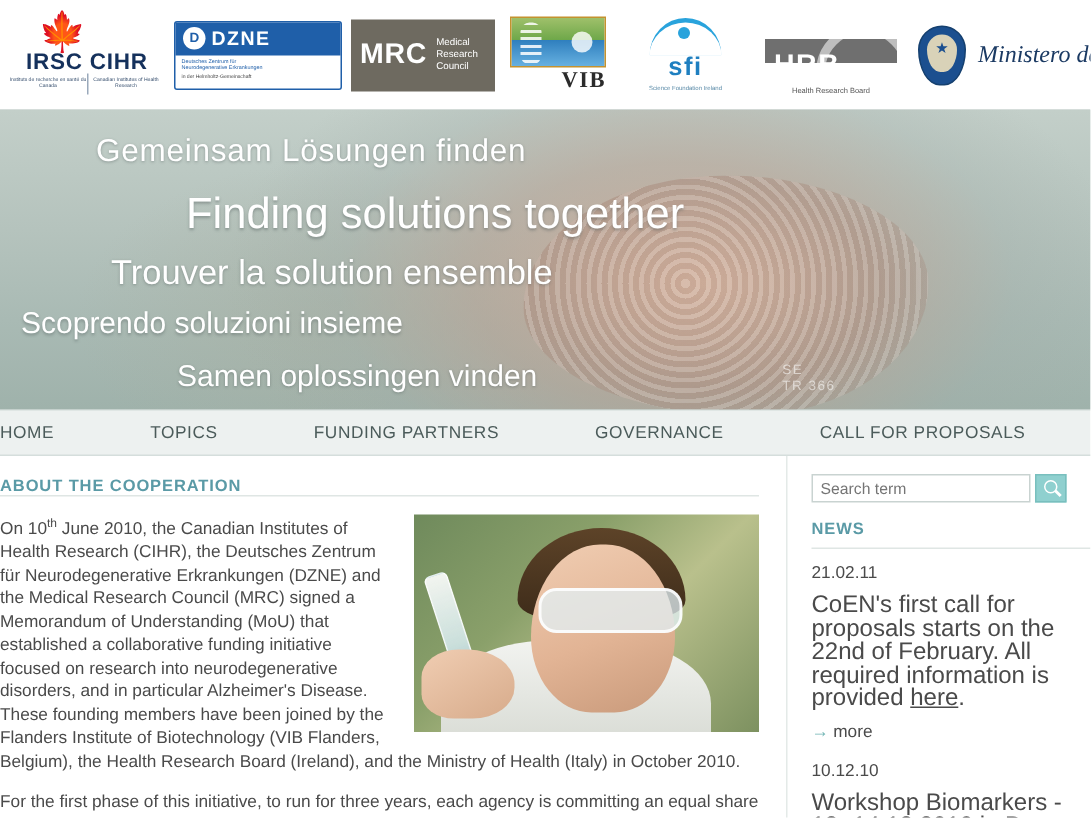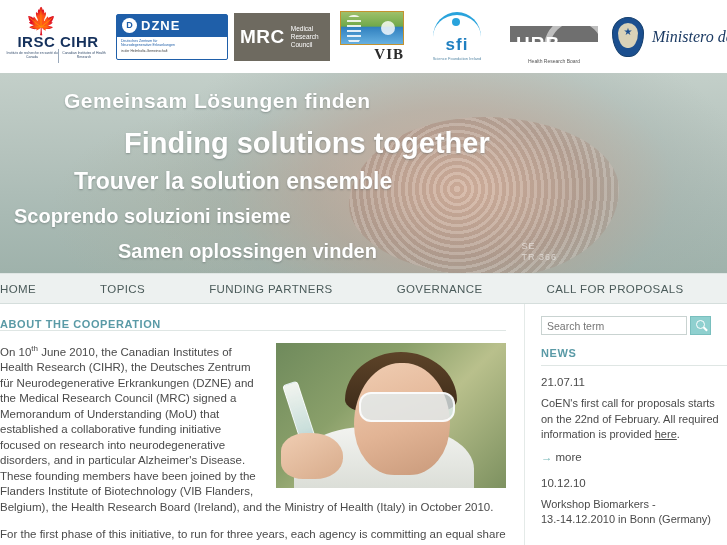--- a/index.html
+++ b/index.html
@@ -366,21 +366,21 @@
   }
   .hero-lines {
     position: absolute;
     inset: 0;
     padding: 14px 0 0 0;
   }
   .hero-line {
     color: #ffffff;
     text-shadow: 0 1px 2px rgba(80,90,90,.45);
     white-space: nowrap;
-    font-weight: bold;
+    font-weight: normal;
   }
   .hl0 { position: absolute; left: 64px; top: 16px; font-size: 21px; letter-spacing: .5px; }
   .hl1 { position: absolute; left: 124px; top: 54px; font-size: 29px; }
   .hl2 { position: absolute; left: 74px; top: 95px; font-size: 23px; }
   .hl3 { position: absolute; left: 14px; top: 132px; font-size: 20px; }
   .hl4 { position: absolute; left: 118px; top: 167px; font-size: 20px; }
 
   
   .nav {
     height: 31px;
@@ -559,21 +559,21 @@
     border-bottom: 1px solid #dfe6e4;
     padding-bottom: 6px;
     margin-bottom: 10px;
   }
   .news-date {
     font-size: 11.5px;
     color: #4a4a4a;
     margin-bottom: 8px;
   }
   .news-text {
-    font-size: 11px;
+    font-size: 16px;
     line-height: 15.5px;
     color: #4a4a4a;
     margin-bottom: 8px;
   }
   .news-link {
     font-size: 11.5px;
     color: #4a4a4a;
     margin-bottom: 14px;
     cursor: pointer;
   }
@@ -709,21 +709,21 @@
         <input class="search-input" type="text" placeholder="Search term" style="">
         <div class="search-btn">
           <span class="glass"></span>
           <span class="handle"></span>
         </div>
       </div>
 
       <div class="side-title">NEWS</div>
 
       <div>
-        <div class="news-date">21.07.11</div>
+        <div class="news-date">21.02.11</div>
         <div class="news-text"><span>CoEN's first call for proposals starts on the 22nd of February. All required information is provided </span><span class="link-inline">here</span><span>.</span></div>
         <div class="news-link"><span class="arrow">→</span><span>more</span></div>
       </div>
 
       <div>
         <div class="news-date">10.12.10</div>
         <div class="news-text">Workshop Biomarkers - 13.-14.12.2010 in Bonn (Germany)</div>
       </div>
     </div>
 

